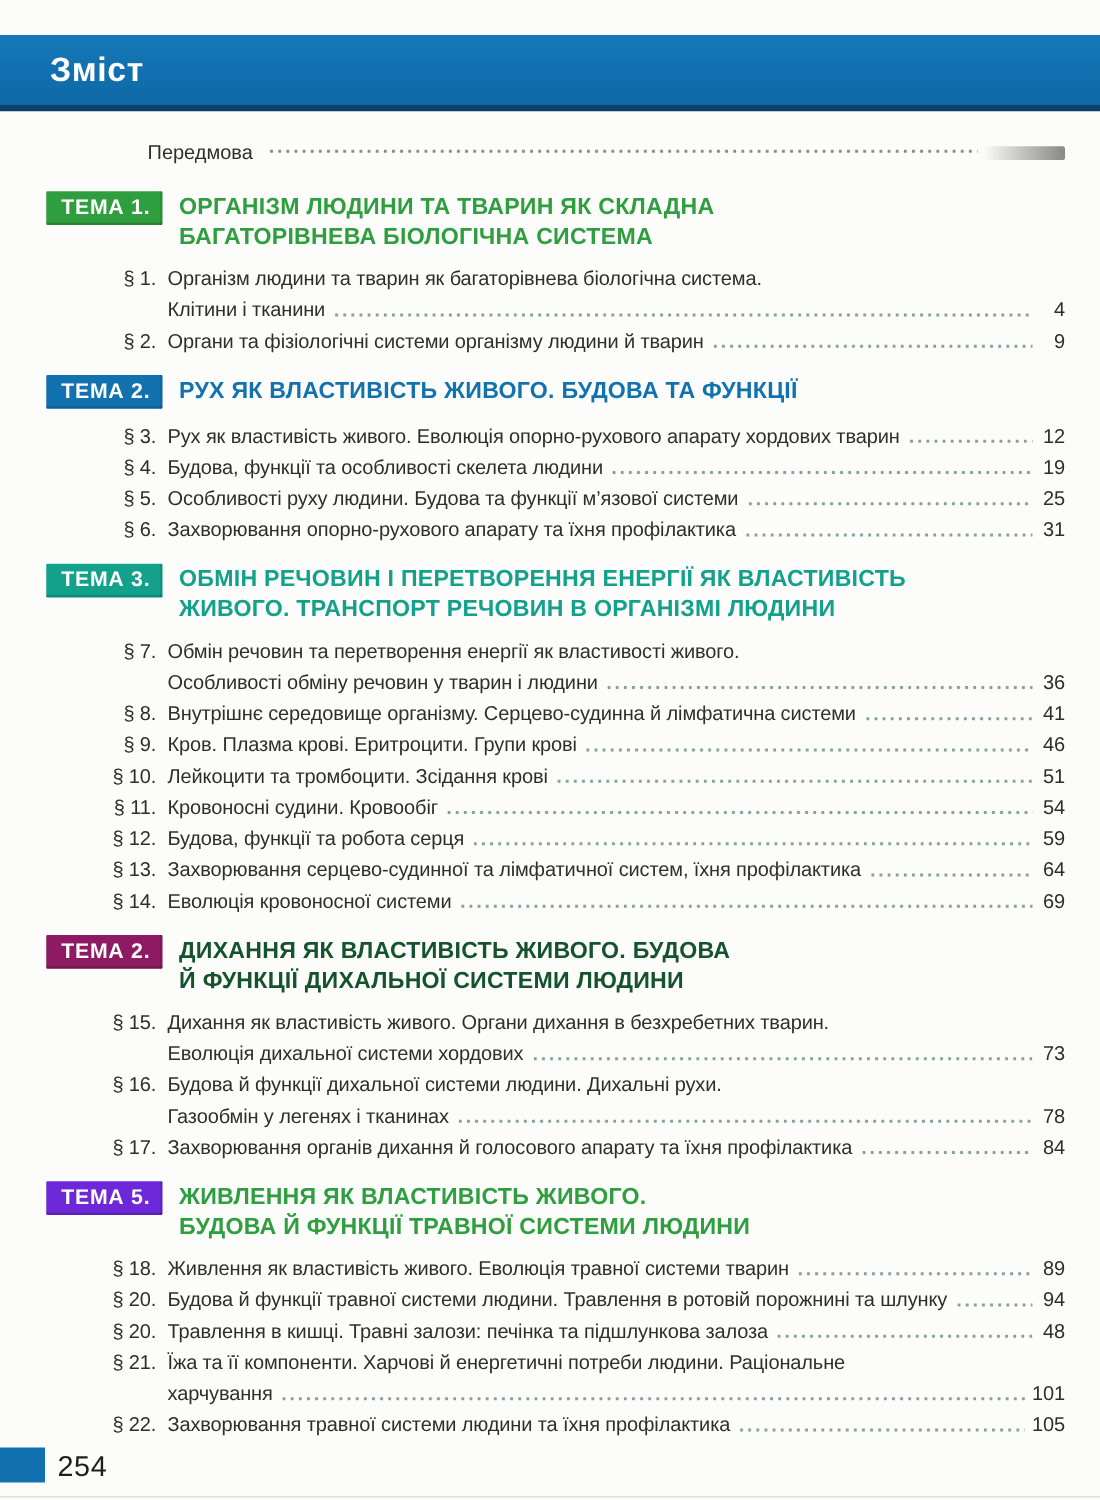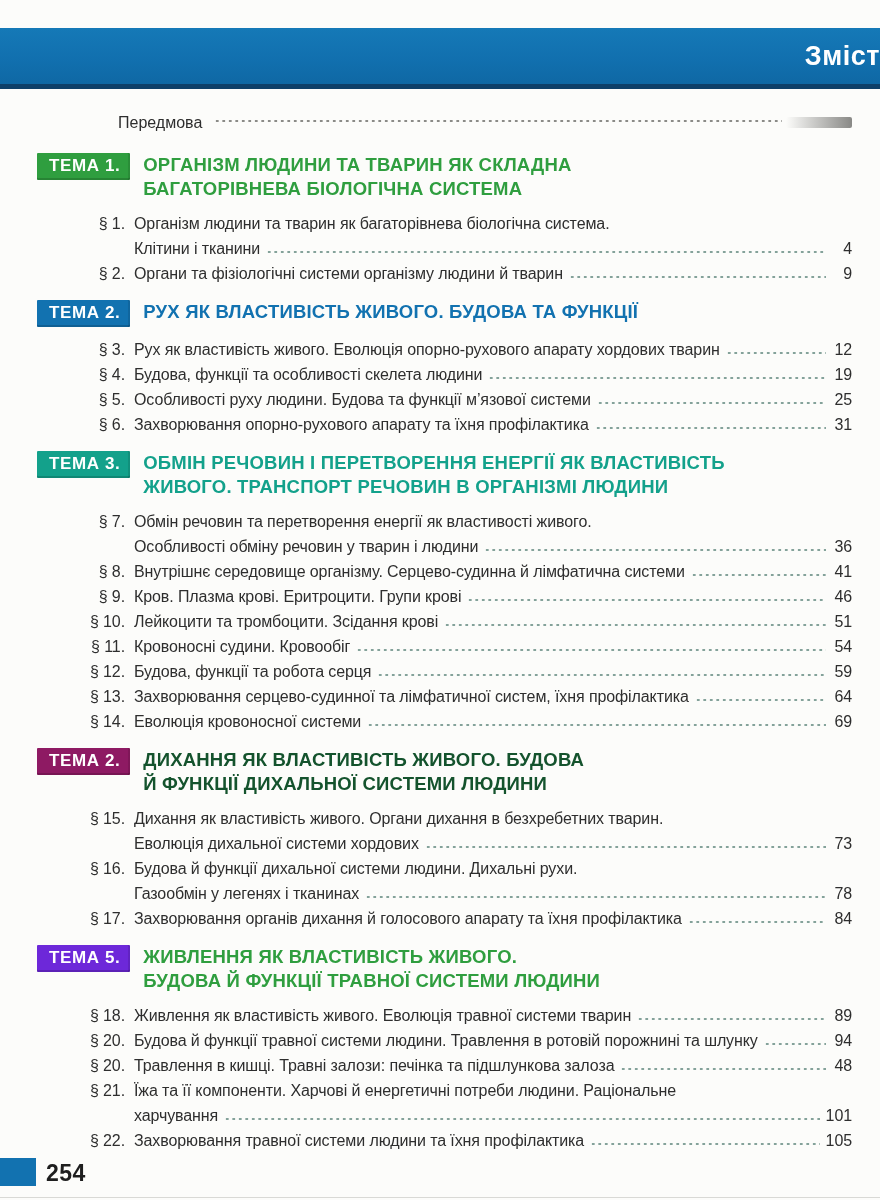--- a/index.html
+++ b/index.html
@@ -6,21 +6,21 @@
   .page{
     position:relative;width:880px;height:1200px;margin:0 auto;
     background:#fcfcfa;overflow:hidden;
     font-family:"Liberation Sans",sans-serif;color:#2e2e2e;
   }
   
   .topbar{
     margin-top:28px;height:56px;
     background:linear-gradient(180deg,#1579b7 0%,#116fae 60%,#0f68a4 100%);
     border-bottom:5px solid #0e4069;
-    display:flex;align-items:center;justify-content:flex-end;
+    display:flex;align-items:center;
   }
   .topbar .title{color:#ffffff;font-size:27px;font-weight:bold;padding-left:40px;letter-spacing:.5px;}
 
   
   .preface-row{display:flex;align-items:center;margin:24px 28px 0 118px;font-size:16px;line-height:20px;}
   .preface-row .ptext{flex:none;}
   .preface-row .leader{
     flex:1;height:5px;margin:0 4px 4px 12px;
     background-image:radial-gradient(circle,#8b8b87 1.2px,rgba(0,0,0,0) 1.5px);
     background-size:6.5px 4px;background-repeat:repeat-x;background-position:left center;
@@ -47,21 +47,21 @@
   .etext{flex:none;white-space:nowrap;}
   .erow .leader{
     flex:1;min-width:8px;height:5px;margin:0 4px 4px 6px;
     background-image:radial-gradient(circle,#84a29a 1.2px,rgba(0,0,0,0) 1.5px);
     background-size:6.5px 4px;background-repeat:repeat-x;background-position:left center;
   }
   .epage{flex:none;min-width:20px;text-align:right;margin-left:2px;}
 
   
   .footer-marker{position:absolute;left:0;bottom:14px;width:36px;height:28px;background:#1272b0;}
-  .footer-num{position:absolute;left:46px;bottom:13px;font-size:23px;font-weight:bold;color:#1e1e1e;letter-spacing:.5px;}
+  .footer-num{position:absolute;left:46px;bottom:13px;font-size:23px;font-weight:normal;color:#1e1e1e;letter-spacing:.5px;}
   .bottom-edge{position:absolute;left:0;bottom:2px;width:100%;height:1px;background:#d9d9d5;}
 </style>
 </head>
 <body>
 
 <div class="page">
 
   <div class="topbar">
     <span class="title">Зміст</span>
   </div>

